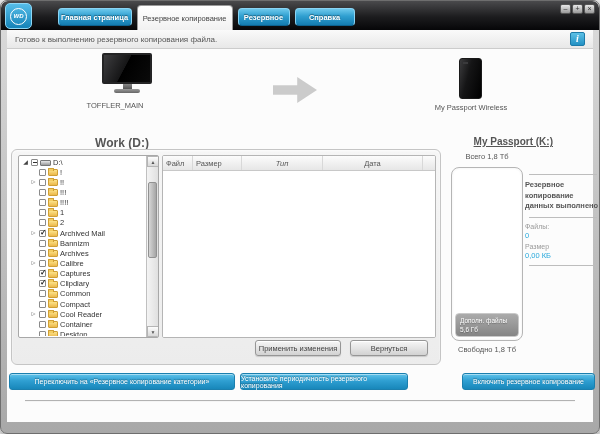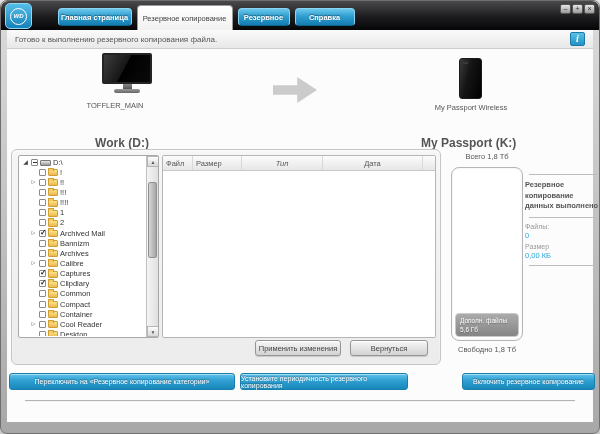--- a/index.html
+++ b/index.html
@@ -49,22 +49,22 @@
   .src-label{position:absolute;left:48px;top:52px;width:120px;text-align:center;font-size:7.5px;color:#555;}
   .big-arrow{position:absolute;left:266px;top:28px;width:44px;height:26px;background:#cbcbcb;
     clip-path:polygon(0 32%,55% 32%,55% 0,100% 50%,55% 100%,55% 68%,0 68%);}
   .device{position:absolute;left:452px;top:9px;width:23px;height:41px;border-radius:3px;
     background:linear-gradient(105deg,#3c3c3e 0%,#151516 40%,#000 100%);border:1px solid #1a1a1a;}
   .device:before{content:"";display:block;width:5px;height:2px;margin:3px 0 0 3px;background:#3a3a3c;}
   .dst-label{position:absolute;left:408px;top:54px;width:112px;text-align:center;font-size:7.5px;color:#555;}
   
   .work-title{position:absolute;left:4px;top:87px;width:222px;text-align:center;
     font-size:12px;font-weight:bold;color:#555;}
-  .passport-title{position:absolute;left:414px;top:87px;width:132px;text-align:left;
-    font-size:12px;font-weight:bold;color:#555;}
+  .passport-title{position:absolute;left:414px;top:87px;width:132px;text-align:right;
+    font-size:10px;font-weight:bold;color:#555;text-decoration:underline;}
   .total-label{position:absolute;left:420px;top:103px;width:120px;text-align:center;
     font-size:7.5px;color:#555;}
   
   .left-panel{position:absolute;left:4px;top:100px;width:430px;height:216px;
     background:linear-gradient(#f6f6f6,#ececec);border:1px solid #c5c5c5;border-radius:6px;
     box-shadow:inset 0 1px 2px rgba(255,255,255,.8);}
   .tree-box{position:absolute;left:6px;top:5px;width:141px;height:183px;background:#fff;
     border:1px solid #a8a8a8;border-radius:2px;overflow:hidden;}
   .tree-rows{position:absolute;left:1px;top:1px;right:13px;bottom:1px;overflow:hidden;}
   .tree-row{display:flex;align-items:center;height:10.15px;font-size:7.5px;color:#333;
@@ -264,31 +264,31 @@
     <span class="checkbox"></span>
     <span class="folder"></span>
     <span class="tree-label">Common</span>
   </div>
             <div class="tree-row child">
     <span class="expander"></span>
     <span class="checkbox"></span>
     <span class="folder"></span>
     <span class="tree-label">Compact</span>
   </div>
+            <div class="tree-row child expandable">
+    <span class="expander"></span>
+    <span class="checkbox"></span>
+    <span class="folder"></span>
+    <span class="tree-label">Cool Reader</span>
+  </div>
             <div class="tree-row child">
     <span class="expander"></span>
     <span class="checkbox"></span>
     <span class="folder"></span>
     <span class="tree-label">Container</span>
-  </div>
-            <div class="tree-row child expandable">
-    <span class="expander"></span>
-    <span class="checkbox"></span>
-    <span class="folder"></span>
-    <span class="tree-label">Cool Reader</span>
   </div>
             <div class="tree-row child">
     <span class="expander"></span>
     <span class="checkbox"></span>
     <span class="folder"></span>
     <span class="tree-label">Desktop</span>
   </div>
           </div>
         <div class="tree-scroll">
           <div class="scroll-btn scroll-up">▲</div>

